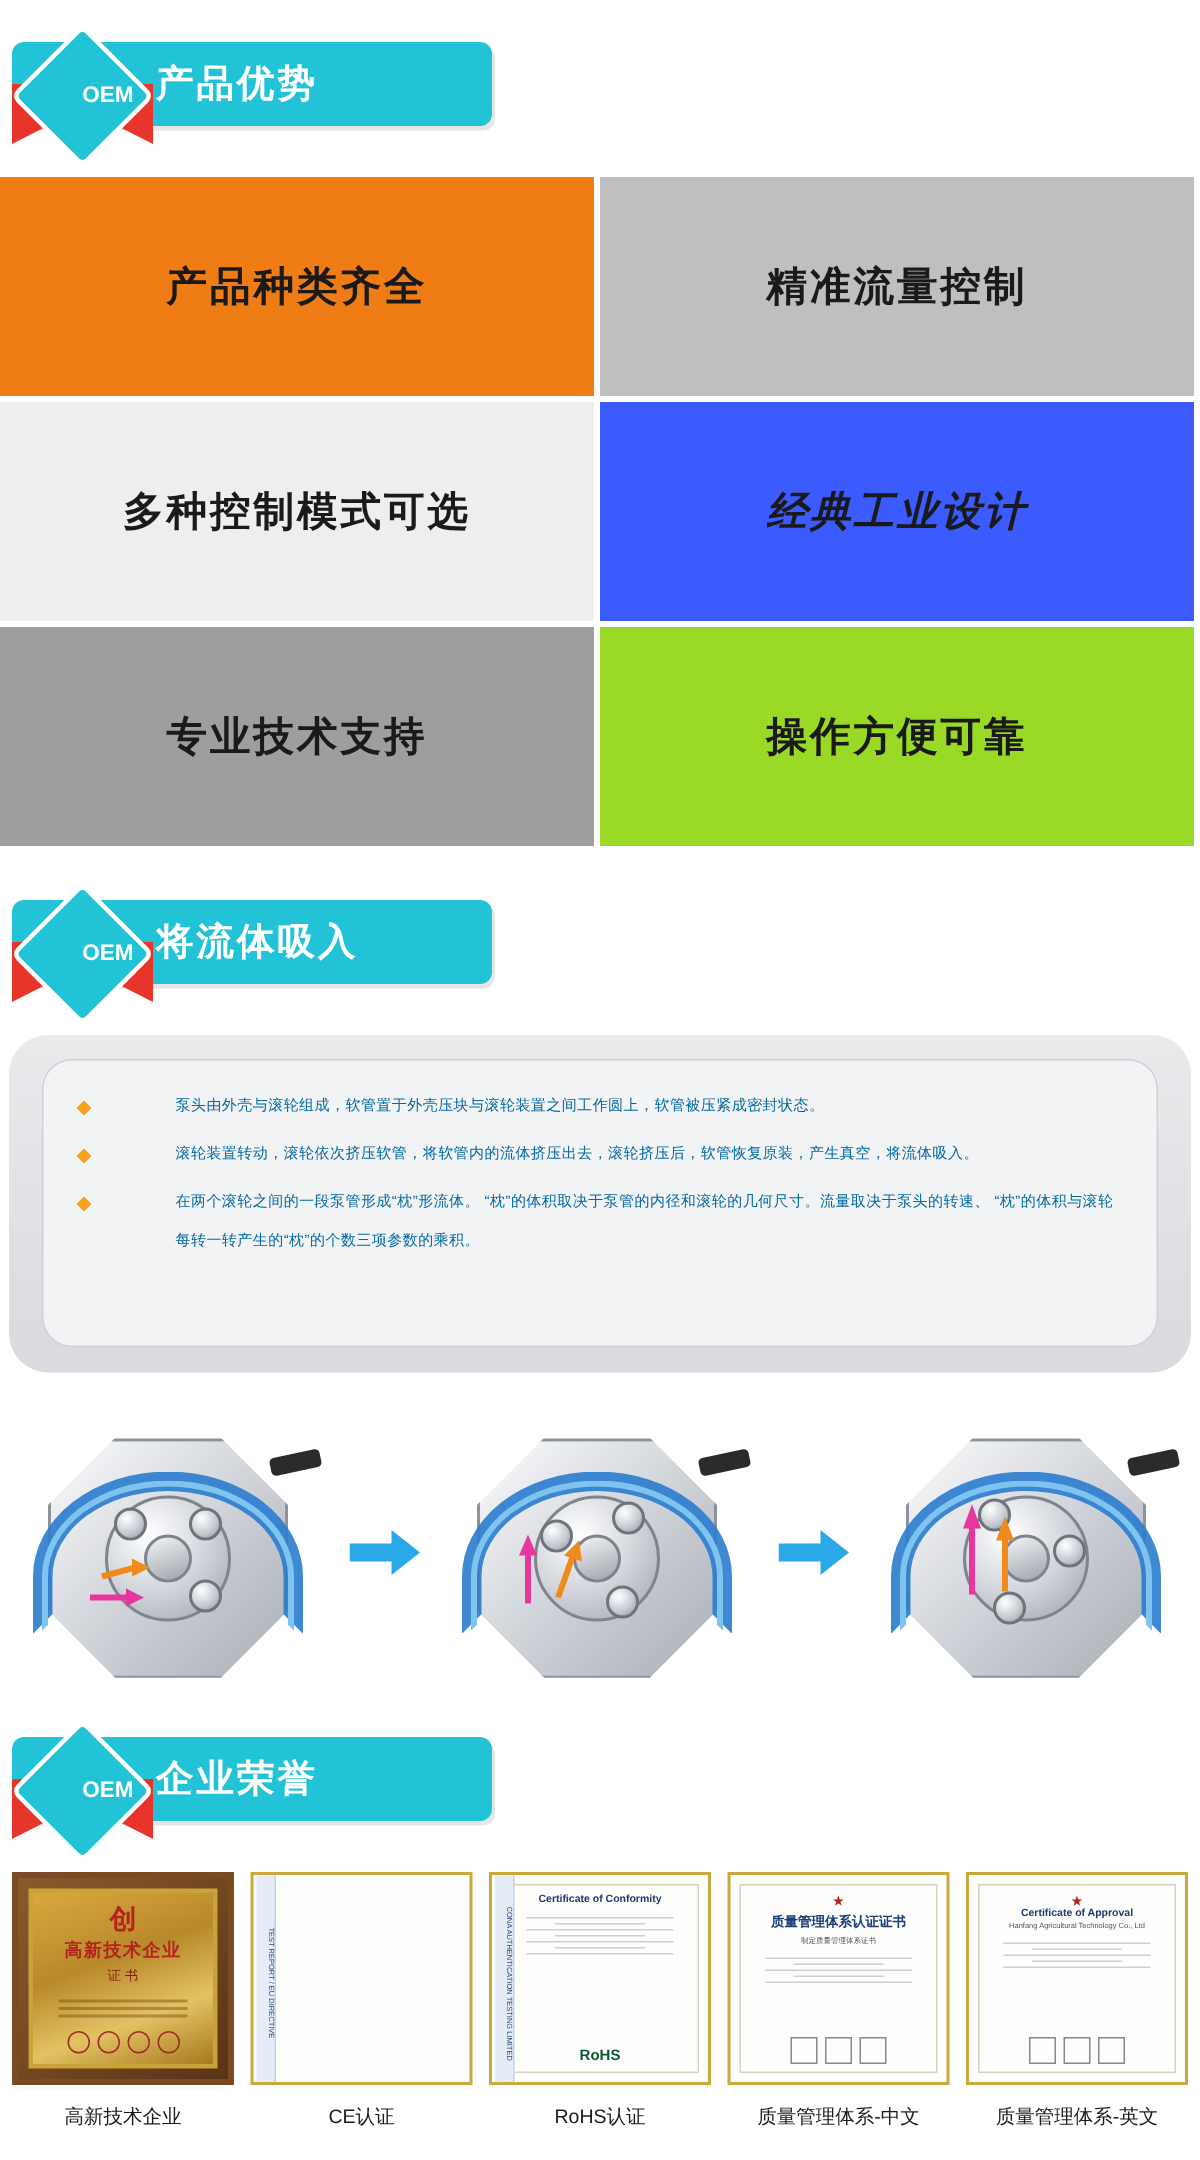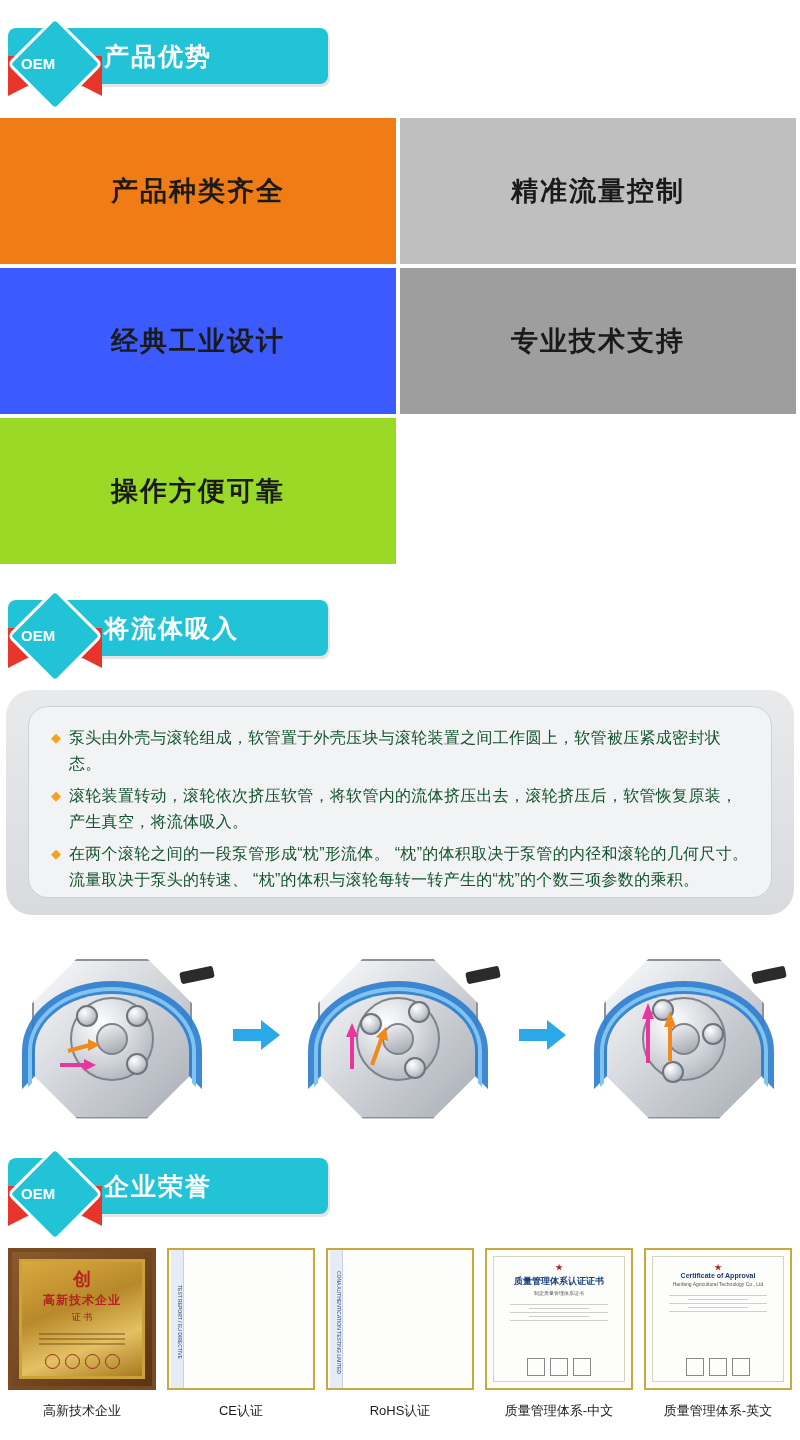--- a/index.html
+++ b/index.html
@@ -81,21 +81,21 @@
     border-radius: 6px;
     box-sizing: border-box;
   }
   .ribbon .oem {
     position: absolute;
     left: 13px;
     top: 10px;
     width: 68px;
     height: 68px;
     line-height: 68px;
-    text-align: left;
+    text-align: right;
     color: #ffffff;
     font-size: 15px;
     font-weight: bold;
   }
 
   
   .adv-grid {
     position: absolute;
     left: 0;
     width: 800px;
@@ -147,24 +147,25 @@
     margin-bottom: 6px;
   }
   .p-bullet {
     color: #f5a11c;
     font-size: 13px;
     line-height: 26px;
     margin-right: 8px;
     flex: 0 0 auto;
   }
   .p-text {
-    font-size: 16px;
-    color: #14532d;
+    font-size: 10px;
+    color: #0369a1;
     line-height: 26px;
     letter-spacing: 0.3px;
+    margin-left: 48px;
   }
 
   
   .diagram-row {
     position: absolute;
     left: 0;
     top: 935px;
     width: 800px;
     height: 200px;
     display: flex;
@@ -413,21 +414,24 @@
   </div>
 </div>
 
 <div class="adv-grid" style="top:118px;">
   <div class="adv-cell" style="background:#f07c16;">
     <span class="adv-text" style="color:#1a1a1a;">产品种类齐全</span>
   </div>
   <div class="adv-cell" style="background:#bfbfbf;">
     <span class="adv-text" style="color:#1a1a1a;">精准流量控制</span>
   </div>
-  <div class="adv-cell" style="background:#3b5bff;">
+  <div class="adv-cell" style="background:#eeeeee;">
+    <span class="adv-text" style="color:#1a1a1a;">多种控制模式可选</span>
+  </div>
+  <div class="adv-cell" style="background:#3b5bff;font-style:italic;">
     <span class="adv-text" style="color:#1a1a1a;">经典工业设计</span>
   </div>
   <div class="adv-cell" style="background:#9e9e9e;">
     <span class="adv-text" style="color:#1a1a1a;">专业技术支持</span>
   </div>
   <div class="adv-cell" style="background:#9ada26;">
     <span class="adv-text" style="color:#1a1a1a;">操作方便可靠</span>
   </div>
 </div>
 
@@ -569,20 +573,35 @@
   <div class="honor-item">
     <div class="cert paper">
       <div class="side-ribbon">TEST REPORT / EU DIRECTIVE</div>
     </div>
     <div class="cert-caption">CE认证</div>
   </div>
 
   <div class="honor-item">
     <div class="cert paper">
       <div class="side-ribbon">CONA AUTHENTICATION TESTING LIMITED</div>
+      <div class="pi">
+        <div class="t1">Certificate of Conformity</div>
+        <div class="lines">
+            <i></i>
+            <i class="sh"></i>
+            <i></i>
+            <i class="sh"></i>
+            <i></i>
+            <i class="sh"></i>
+            <i></i>
+          </div>
+        <div class="badge-row">
+          <span class="rohs">RoHS</span>
+        </div>
+      </div>
     </div>
     <div class="cert-caption">RoHS认证</div>
   </div>
 
   <div class="honor-item">
     <div class="cert paper">
       <div class="pi">
         <div class="cn-head">★</div>
         <div class="cn-title">质量管理体系认证证书</div>
         <div class="t2">制定质量管理体系证书</div>

